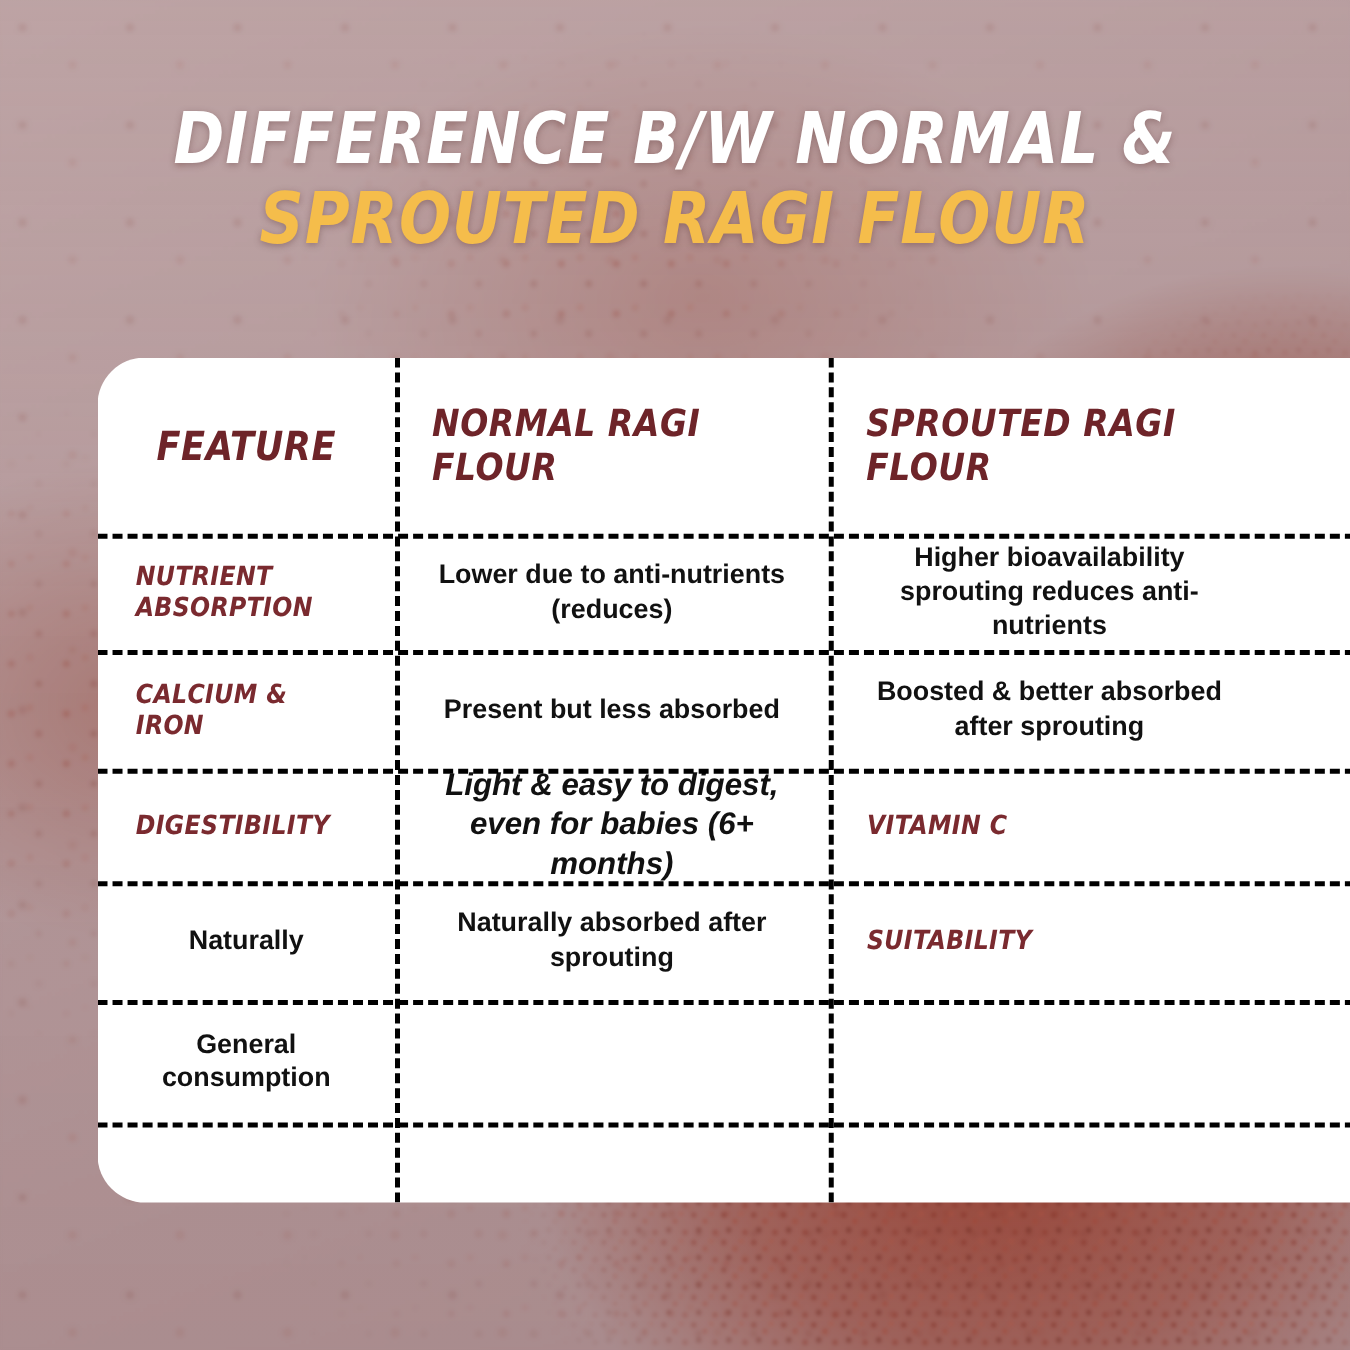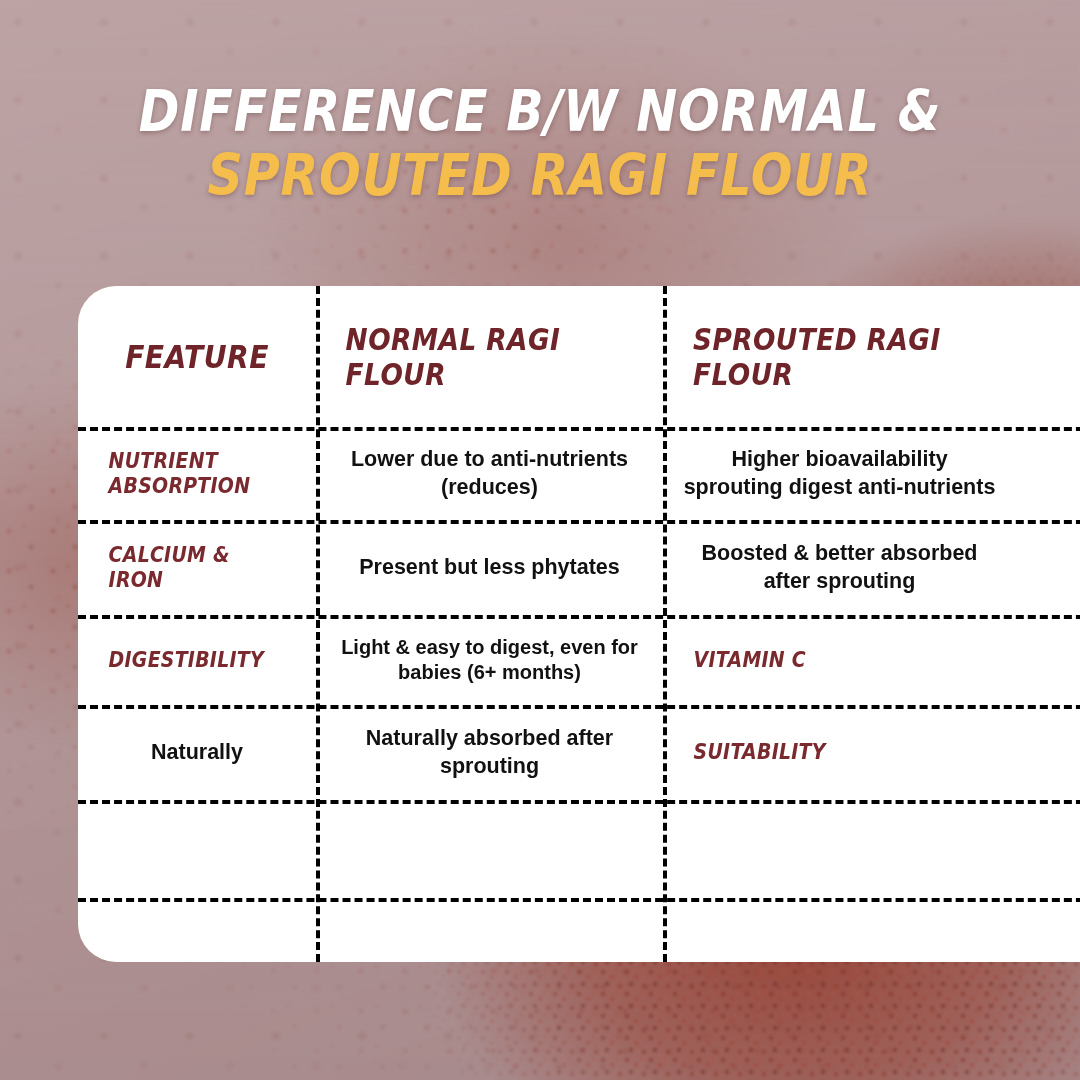--- a/index.html
+++ b/index.html
@@ -186,21 +186,21 @@
     justify-content:center;
     text-align:center;
     font-family:"Liberation Sans", sans-serif;
     font-weight:bold;
     font-size:21.5px;
     line-height:1.26;
     color:#111111;
     padding-left:16px;
     padding-right:16px;
   }
-  .value-wide { font-size:20px; }
+  .value-wide { font-size:25px;font-style:italic; }
 
   .empty-cell { }
 </style>
 </head>
 <body>
 
 <div class="poster">
 
   <div class="bg-base"></div>
   <div class="grain-layer grain-sparse"></div>
@@ -217,42 +217,43 @@
     <div class="table">
 
       <div class="cell th th-feature">FEATURE</div>
       <div class="cell th th-normal">NORMAL RAGI FLOUR</div>
       <div class="cell th th-sprouted">SPROUTED RAGI FLOUR</div>
 
       <div class="cell feature-label">
           <span>NUTRIENT ABSORPTION</span>
         </div>
       <div class="cell value">Lower due to anti-nutrients (reduces)</div>
-      <div class="cell value">Higher bioavailability sprouting digest anti-nutrients</div>
+      <div class="cell value">Higher bioavailability sprouting reduces anti-nutrients</div>
 
       <div class="cell feature-label">
           <span>CALCIUM &amp; IRON</span>
         </div>
-      <div class="cell value">Present but less phytates</div>
+      <div class="cell value">Present but less absorbed</div>
       <div class="cell value">Boosted &amp; better absorbed after sprouting</div>
 
       <div class="cell feature-label">
           <span>DIGESTIBILITY</span>
         </div>
       <div class="cell value value-wide">Light &amp; easy to digest, even for babies (6+ months)</div>
 
       <div class="cell feature-label">
           <span>VITAMIN C</span>
         </div>
       <div class="cell value">Naturally</div>
       <div class="cell value">Naturally absorbed after sprouting</div>
 
       <div class="cell feature-label">
           <span>SUITABILITY</span>
         </div>
+      <div class="cell value">General consumption</div>
 
       <div class="cell empty-cell"></div>
       <div class="cell empty-cell"></div>
       <div class="cell empty-cell"></div>
 
       <div class="hsep" style="top:141px;"></div>
       <div class="hsep" style="top:234px;"></div>
       <div class="hsep" style="top:329px;"></div>
       <div class="hsep" style="top:419px;"></div>
       <div class="hsep" style="top:514px;"></div>

